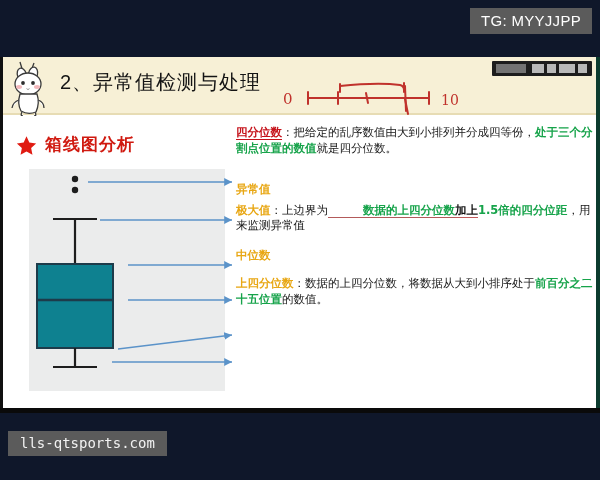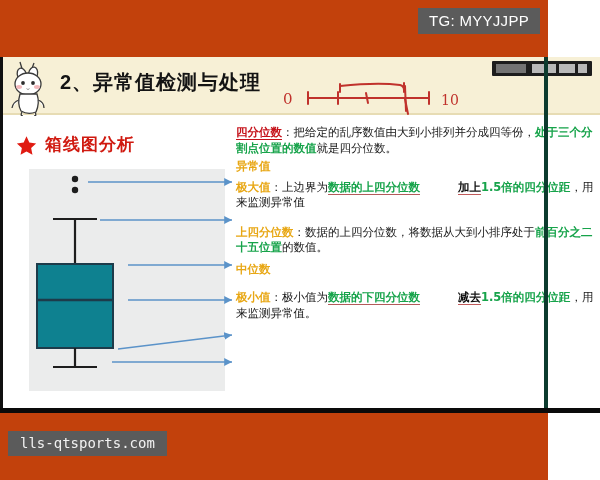--- a/index.html
+++ b/index.html
@@ -2,21 +2,21 @@
 <html><head>
 <meta charset="utf-8">
 <style>
   html, body {
     margin: 0; padding: 0;
     width: 600px; height: 480px;
     background: #ffffff;
     font-family: "Liberation Sans", "DejaVu Sans", sans-serif;
     overflow: hidden;
   }
-  #root { position: relative; width: 548px; height: 480px; background: #c2410c; }
+  #root { position: relative; width: 600px; height: 480px; background: #0f172a; }
 
   
   .tg-badge {
     position: absolute; top: 8px; right: 8px;
     background: #5b5b5b; color: #ffffff;
     font-size: 15px; letter-spacing: .3px;
     padding: 5px 11px 6px 11px;
     line-height: 1;
   }
 
@@ -45,21 +45,21 @@
     position: absolute; left: 0; top: 0; width: 600px; height: 58px;
     background: #f7f0d6;
   }
   .header-band:after{
     content:""; position:absolute; left:0; bottom:0; width:100%; height:2px;
     background:#e7dcb4;
   }
   .mascot { position: absolute; left: 10px; top: 3px; width: 56px; height: 56px; }
   .slide-title {
     position: absolute; left: 60px; top: 12px;
-    font-size: 20px; font-weight: bold; color: #141414;
+    font-size: 20px; font-weight: normal; color: #141414;
     letter-spacing: 1px;
     white-space: nowrap;
   }
 
   
   .handwriting { position: absolute; left: 278px; top: 2px; width: 210px; height: 58px; }
 
   
   .mini-toolbar {
     position: absolute; right: 8px; top: 4px;
@@ -102,22 +102,22 @@
     margin-bottom: 5px;
   }
   .term {
     color: #e8a714; font-weight: bold;
   }
   .term-red {
     color: #c5121a; font-weight: bold;
     border-bottom: 1.4px solid #c5121a;
   }
   .green { color: #16a34a; font-weight: bold; }
-  .green-u { color: #16a34a; font-weight: bold; border-bottom: 1.4px solid #b35a5a; }
-  .blk-b { color: #101010; font-weight: bold; margin-left: 38px; }
+  .green-u { color: #16a34a; font-weight: bold; border-bottom: 1.4px solid #b35a5a; padding-left: 35px; }
+  .blk-b { color: #101010; font-weight: bold; }
   .red-u { border-bottom: 1.4px solid #c05a5a; }
 
   
   .arrows { position: absolute; left: 0; top: 57px; width: 600px; height: 353px; pointer-events: none; }
 
   
   .site-badge {
     position: absolute; left: 8px; top: 431px;
     background: #5b5b5b; color: #f2f2f2;
     font-size: 14px; padding: 5px 12px 6px 12px;
@@ -228,44 +228,41 @@
         <line x1="100" y1="163" x2="232" y2="163"></line>
         <line x1="128" y1="208" x2="232" y2="208"></line>
         <line x1="128" y1="243" x2="232" y2="243"></line>
         <line x1="118" y1="292" x2="232" y2="278"></line>
         <line x1="112" y1="305" x2="232" y2="305"></line>
       </g>
     </svg>
 
     <div class="text-col">
 
-      <div class="para" style="margin-bottom:3px;">
+      <div class="para" style="margin-bottom:26px;">
         <span class="term-red">四分位数</span><span>：把给定的乱序数值由大到小排列并分成四等份，</span><span class="green">处于三个分割点位置的数值</span><span>就是四分位数。</span>
       </div>
 
       <div class="para" style="">
         <span class="term">异常值</span>
       </div>
 
       <div class="para" style="margin-bottom:14px;">
         <span class="term">极大值</span><span>：上边界为</span><span class="green-u">数据的上四分位数</span><span class="blk-b red-u">加上</span><span class="green">1.5倍的四分位距</span><span>，用来监测异常值</span>
       </div>
 
+      <div class="para" style="margin-bottom:13px;">
+        <span class="term">中位数</span>
+      </div>
+
       <div class="para" style="margin-bottom:6px;">
         <span class="term">上四分位数</span><span>：数据的上四分位数，将数据从大到小排序处于</span><span class="green">前百分之二十五位置</span><span>的数值。</span>
       </div>
 
-      <div class="para" style="margin-bottom:13px;">
-        <span class="term">中位数</span>
-      </div>
-
-
-      <div class="para">
-        <span class="term">极小值</span><span>：极小值为</span><span class="green-u">数据的下四分位数</span><span class="blk-b red-u">减去</span><span class="green">1.5倍的四分位距</span><span>，用来监测异常值。</span>
-      </div>
+
     </div>
 
   </div>
 
   <div class="slide-left-edge"></div>
   <div class="slide-right-edge"></div>
   <div class="slide-bottom-rule"></div>
 
   <div class="site-badge">lls-qtsports.com</div>
 

